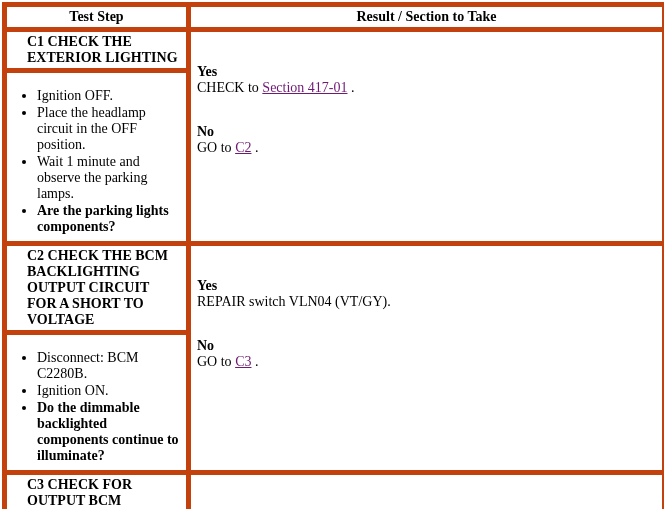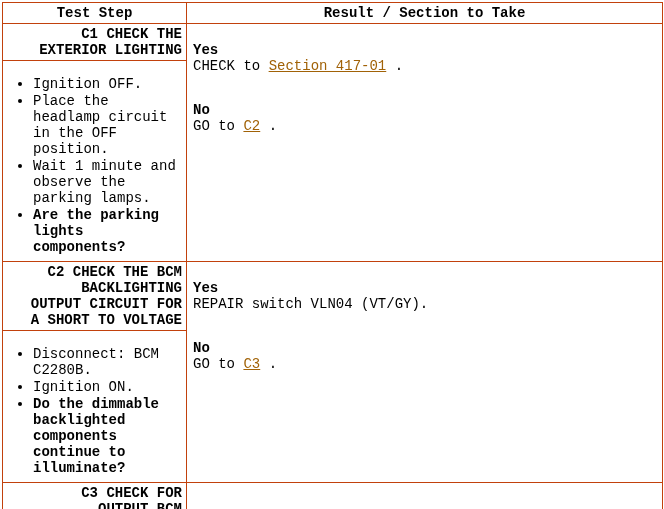--- a/index.html
+++ b/index.html
@@ -9,62 +9,59 @@
       padding: 2px;
       background: #fff;
       color: #000;
     }
     table {
       border-collapse: collapse;
       width: 660px;
       table-layout: fixed;
     }
     td, th {
-      border: 1px solid #c2410c;
+      border: 5px solid #c2410c;
       vertical-align: top;
       padding: 2px 4px;
-      font-family: Liberation Mono, monospace;
     }
     th {
       font-weight: bold;
       text-align: center;
     }
     col.left { width: 184px; }
     col.right { width: 476px; }
     .step-title {
       font-weight: bold;
       padding: 2px 4px 2px 20px;
-      text-align: right;
     }
     ul {
       margin: 13px 0 4px 0;
       padding-left: 26px;
     }
     li {
       margin-bottom: 1px;
     }
     .question {
       font-weight: bold;
     }
     .result-cell {
       padding: 4px 6px;
     }
     .result-label {
       font-weight: bold;
       margin-top: 28px;
       margin-bottom: 0;
     }
     .result-label.first {
-      margin-top: 14px;
     }
     .result-text {
       margin: 0;
     }
     a {
-      color: #a16207;
+      color: #701a75;
       text-decoration: underline;
     }
   </style>
 </head>
 <body>
 
 <table>
   <colgroup>
     <col class="left">
     <col class="right">

